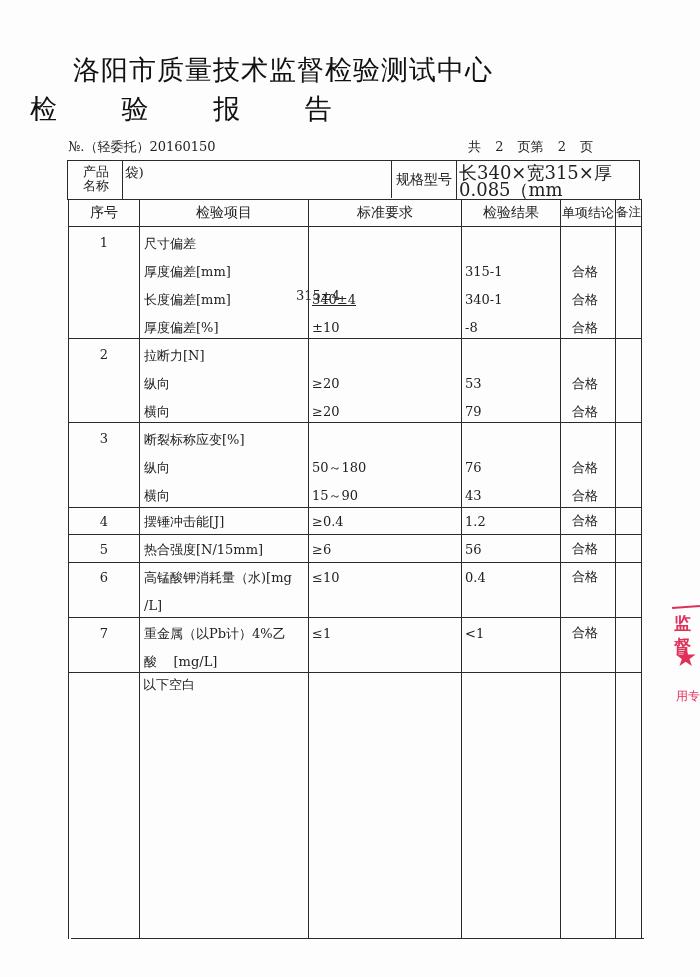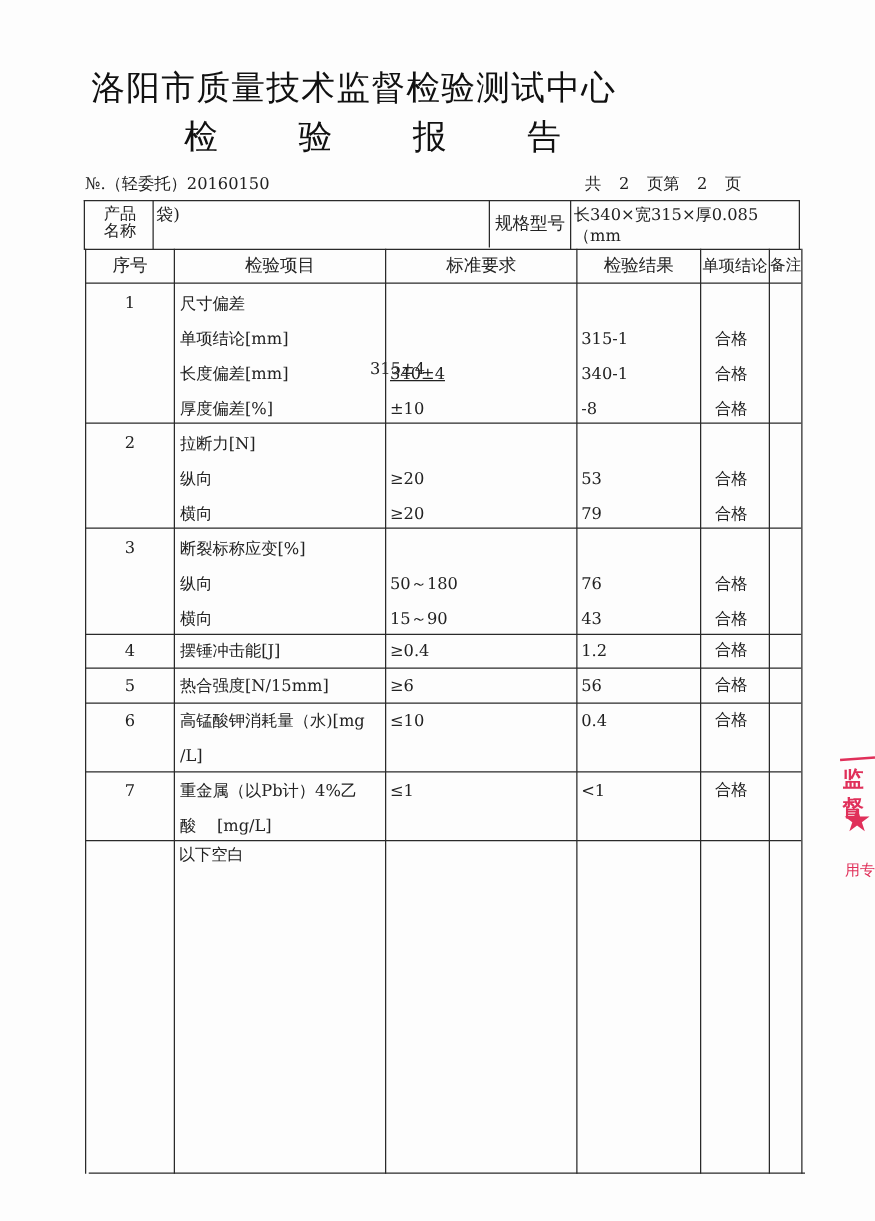--- a/index.html
+++ b/index.html
@@ -7,21 +7,21 @@
     width: 700px; height: 977px; background: #fdfdfd; position: relative; overflow: hidden;
     font-family: "DejaVu Serif", "Liberation Serif", serif; color: #222;
   }
   .abs { position: absolute; }
   .title {
     left: 0; width: 556px; text-align: center; top: 52px;
     font-family: "DejaVu Sans", "Liberation Sans", sans-serif; font-size: 27px; letter-spacing: 1px; color: #111;
     padding-left: 10px; box-sizing: border-box;
   }
   .subtitle {
-    left: 0; width: 594px; text-align: center; top: 91px;
+    left: 0; width: 594px; text-align: left; top: 91px;
     font-family: "DejaVu Sans", "Liberation Sans", sans-serif; font-size: 27px; letter-spacing: 28px; color: #111;
     padding-left: 30px; box-sizing: border-box;
   }
   .meta { font-size: 13px; top: 138px; }
   .meta.left { left: 68px; }
   .meta.right { left: 468px; word-spacing: 10px; }
   .line { position: absolute; background: #2a2a2a; }
   .cell { position: absolute; font-size: 13px; line-height: 14px; }
   .hcell { position: absolute; font-size: 14px; text-align: center; }
   .stamp { color: #e0305a; font-family: "DejaVu Sans", sans-serif; font-weight: bold; }
@@ -42,21 +42,21 @@
   <div class="line" style="left:456px;top:160px;width:1px;height:40px;"></div>
   <div class="line" style="left:639px;top:160px;width:1px;height:40px;"></div>
   <div class="cell" style="left:70px;top:165px;width:52px;text-align:center;">
     <div>产品</div>
     <div>名称</div>
   </div>
   <div class="cell" style="left:125px;top:164px;width:265px;font-size:13.5px;line-height:17px;">
     <div>袋)</div>
   </div>
   <div class="cell" style="left:392px;top:172px;width:64px;text-align:center;font-size:14px;">规格型号</div>
-  <div class="cell" style="left:459px;top:164px;width:180px;font-size:13px;line-height:17px;">
+  <div class="cell" style="left:459px;top:164px;width:180px;font-size:18px;line-height:17px;">
     <div>长340×宽315×厚0.085（mm</div>
   </div>
 </div>
 
 <div>
 
   <div class="line" style="left:68px;top:199px;width:573px;height:1px;"></div>
   <div class="line" style="left:68px;top:226px;width:573px;height:1px;"></div>
   <div class="line" style="left:68px;top:338px;width:573px;height:1px;"></div>
   <div class="line" style="left:68px;top:422px;width:573px;height:1px;"></div>
@@ -77,21 +77,21 @@
 
   <div class="hcell" style="left:69px;top:204px;width:70px;">序号</div>
   <div class="hcell" style="left:140px;top:204px;width:168px;">检验项目</div>
   <div class="hcell" style="left:309px;top:204px;width:152px;">标准要求</div>
   <div class="hcell" style="left:462px;top:204px;width:98px;">检验结果</div>
   <div class="hcell" style="left:560px;top:204px;width:56px;font-size:13px;">单项结论</div>
   <div class="hcell" style="left:615px;top:204px;width:27px;font-size:12.5px;">备注</div>
 
   <div class="cell" style="left:69px;top:236px;width:70px;text-align:center;">1</div>
   <div class="cell" style="left:144px;top:237px;">尺寸偏差</div>
-  <div class="cell" style="left:144px;top:265px;">单项结论[mm]</div>
+  <div class="cell" style="left:144px;top:265px;">厚度偏差[mm]</div>
   <div class="cell" style="left:296px;top:265px;margin-top:24px;">315±4</div>
   <div class="cell" style="left:465px;top:265px;">315-1</div>
   <div class="cell" style="left:572px;top:265px;">合格</div>
   <div class="cell" style="left:144px;top:293px;">长度偏差[mm]</div>
   <div class="cell" style="left:312px;top:293px;text-decoration:underline;">340±4</div>
   <div class="cell" style="left:465px;top:293px;">340-1</div>
   <div class="cell" style="left:572px;top:293px;">合格</div>
   <div class="cell" style="left:144px;top:321px;">厚度偏差[%]</div>
   <div class="cell" style="left:312px;top:321px;">±10</div>
   <div class="cell" style="left:465px;top:321px;">-8</div>

